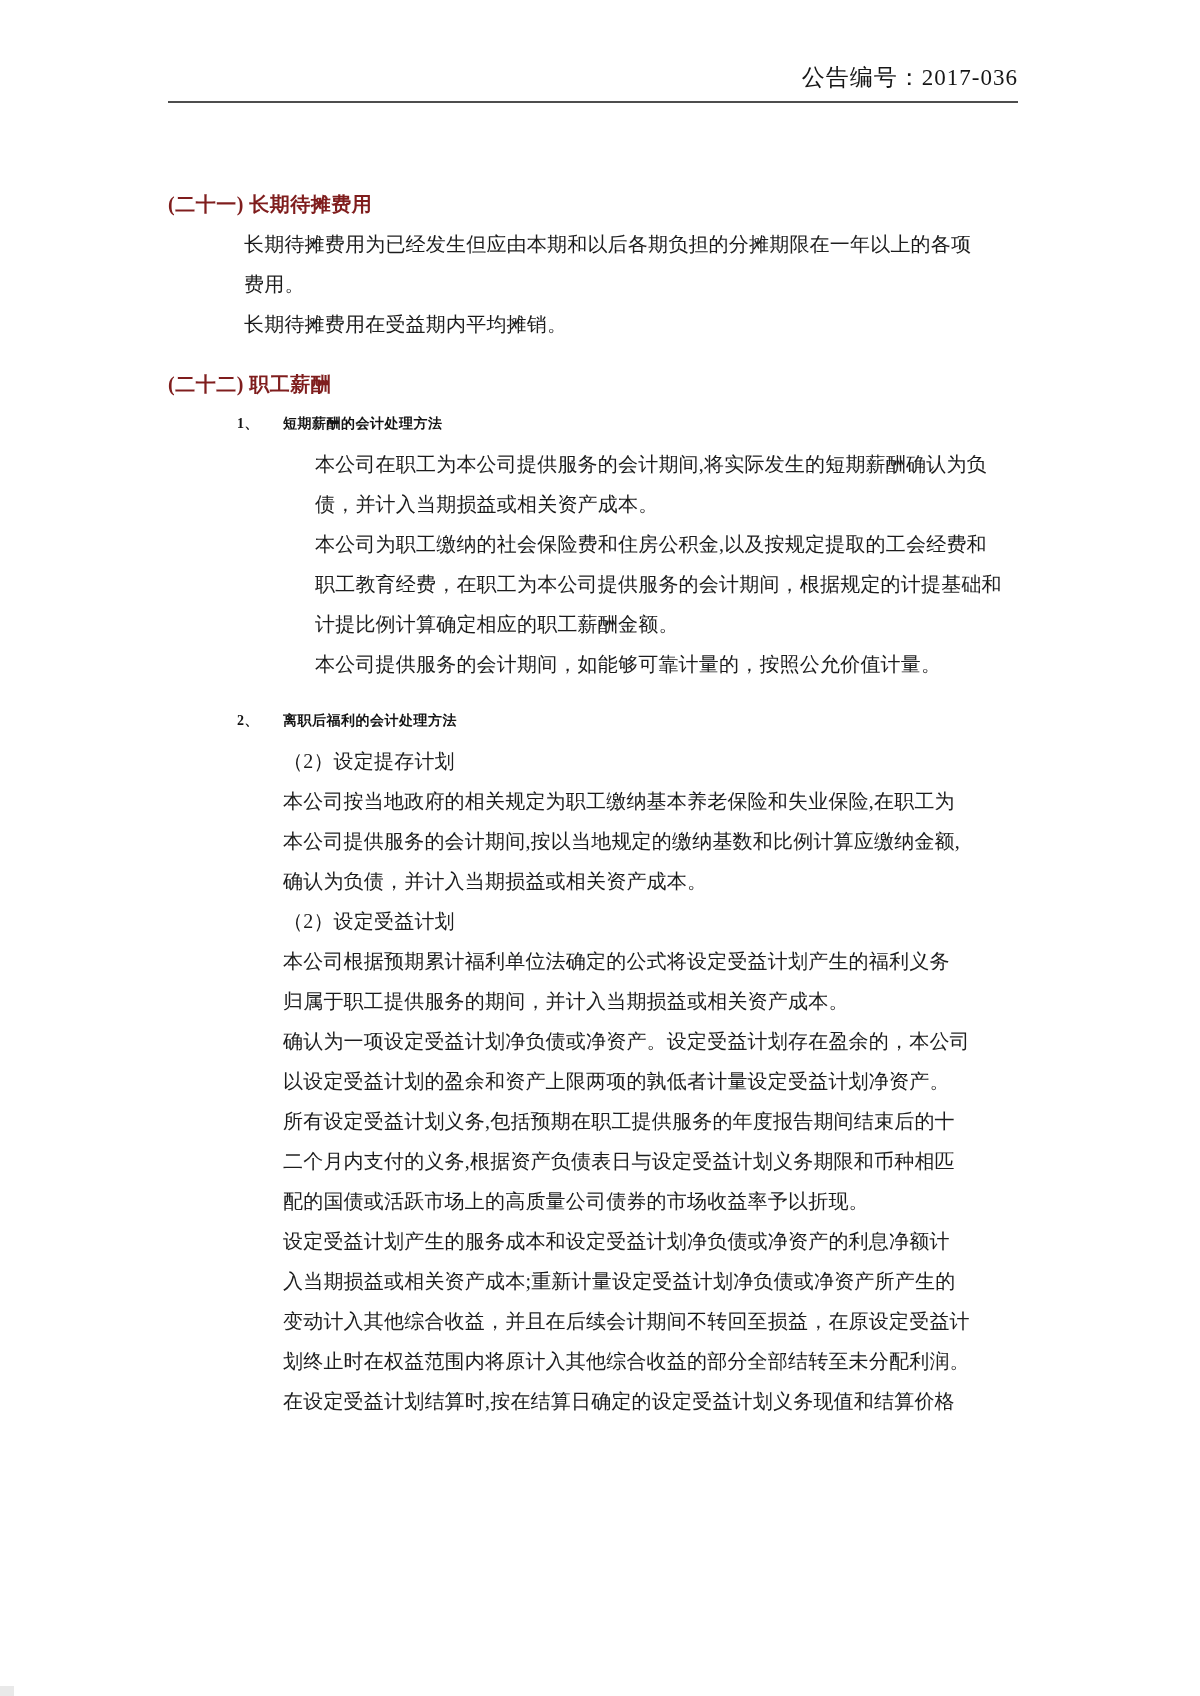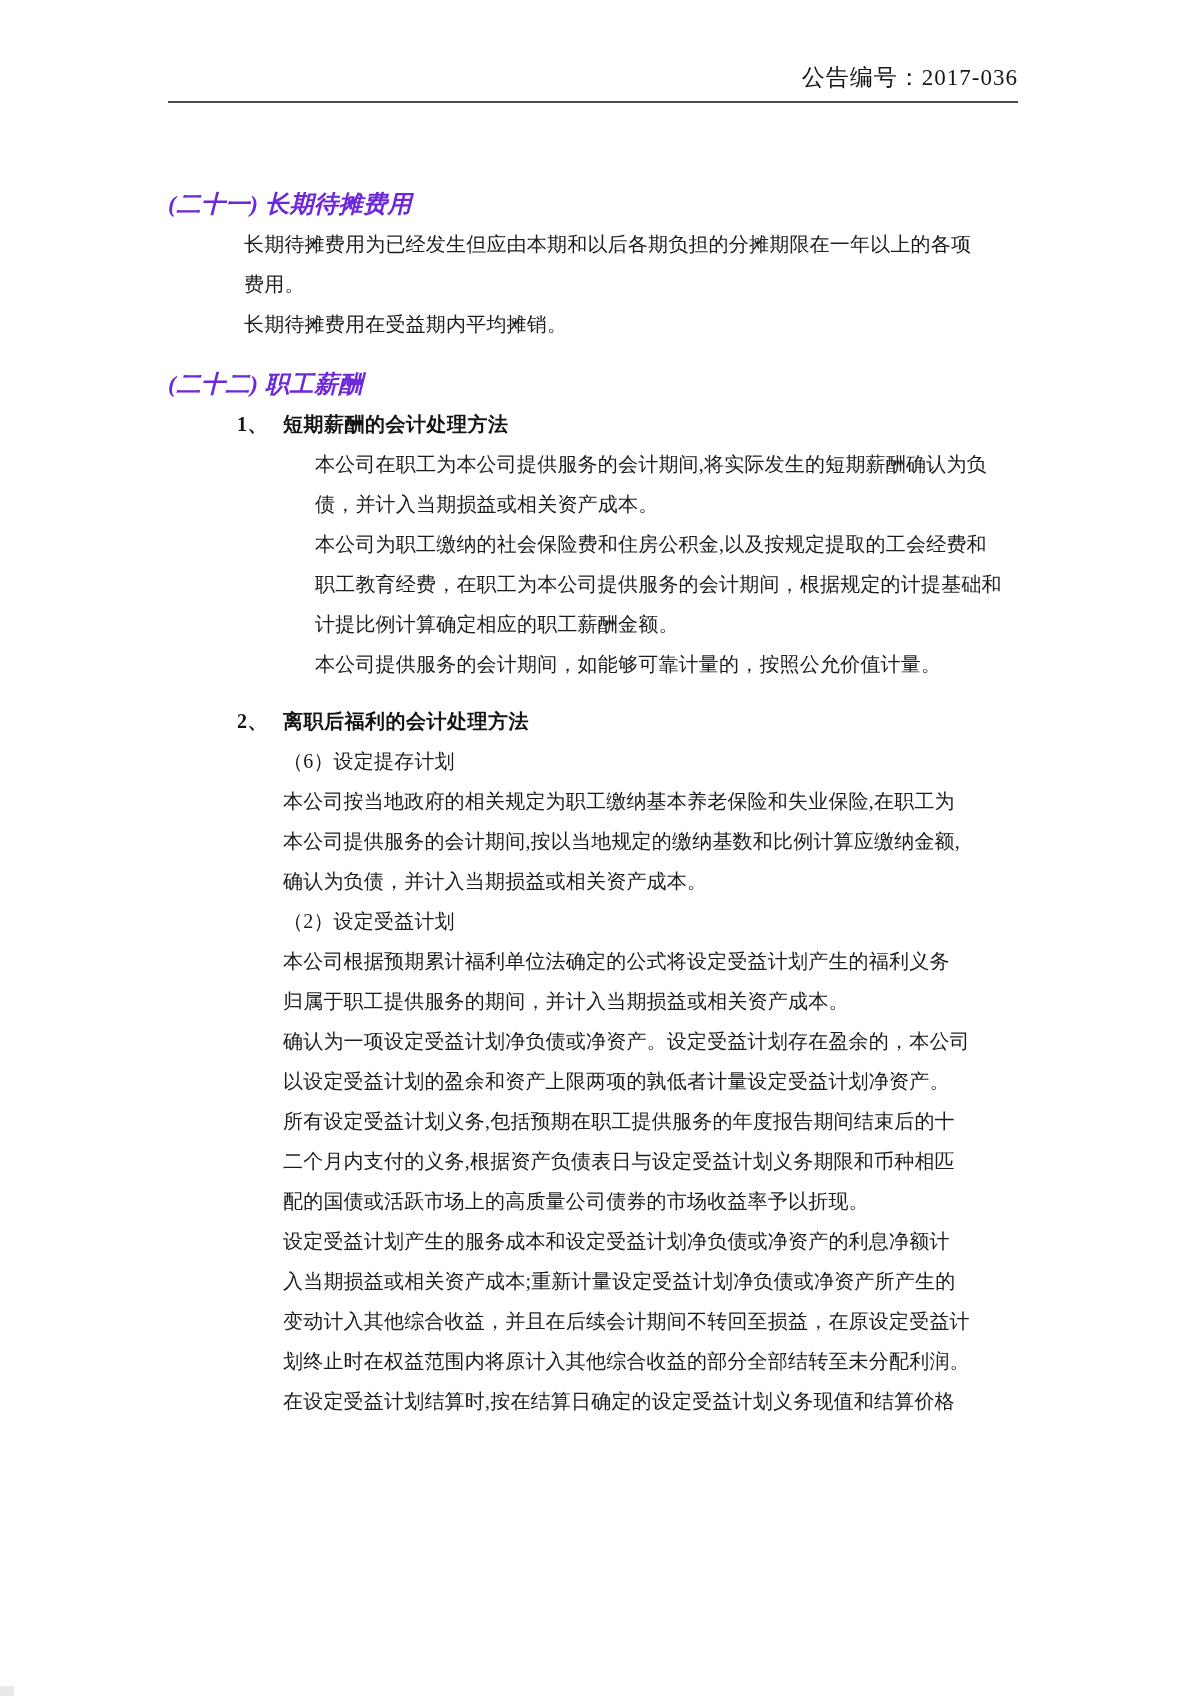--- a/index.html
+++ b/index.html
@@ -36,48 +36,47 @@
     top: 101px;
     width: 850px;
     height: 0;
     border-top: 2px solid #4d4d4d;
   }
 
   
   .sec-heading {
     position: absolute;
     left: 168px;
-    font-size: 24px;
+    font-size: 20px;
     font-weight: bold;
     line-height: 40px;
     letter-spacing: 0.5px;
     white-space: nowrap;
-    color: #6d28d9;
-    font-style: italic;
+    color: #7f1d1d;
   }
   .sec21-heading { top: 184px; }
   .sec22-heading { top: 364px; }
 
   
   .lines { position: absolute; }
   .line {
     font-size: 20px;
     line-height: 40px;
     letter-spacing: 0.2px;
     white-space: nowrap;
     color: #1c1c1c;
   }
 
   .sec21-body { left: 244px; top: 224px; width: 735px; }
 
   
   .item-head {
     position: absolute;
     left: 237px;
-    font-size: 20px;
+    font-size: 14px;
     font-weight: bold;
     line-height: 40px;
     letter-spacing: 0.5px;
     white-space: nowrap;
     color: #141414;
   }
   .item1-head { top: 404px; }
   .item2-head { top: 701px; }
   .item-num {
     display: inline-block;
@@ -123,21 +122,21 @@
       <div class="line">本公司为职工缴纳的社会保险费和住房公积金,以及按规定提取的工会经费和</div>
       <div class="line">职工教育经费，在职工为本公司提供服务的会计期间，根据规定的计提基础和</div>
       <div class="line">计提比例计算确定相应的职工薪酬金额。</div>
       <div class="line">本公司提供服务的会计期间，如能够可靠计量的，按照公允价值计量。</div>
     </div>
 
   <div class="item-head item2-head">
     <span class="item-num">2、</span><span class="item-title">离职后福利的会计处理方法</span>
   </div>
   <div class="lines item2-body">
-      <div class="line">（6）设定提存计划</div>
+      <div class="line">（2）设定提存计划</div>
       <div class="line">本公司按当地政府的相关规定为职工缴纳基本养老保险和失业保险,在职工为</div>
       <div class="line">本公司提供服务的会计期间,按以当地规定的缴纳基数和比例计算应缴纳金额,</div>
       <div class="line">确认为负债，并计入当期损益或相关资产成本。</div>
       <div class="line">（2）设定受益计划</div>
       <div class="line">本公司根据预期累计福利单位法确定的公式将设定受益计划产生的福利义务</div>
       <div class="line">归属于职工提供服务的期间，并计入当期损益或相关资产成本。</div>
       <div class="line">确认为一项设定受益计划净负债或净资产。设定受益计划存在盈余的，本公司</div>
       <div class="line">以设定受益计划的盈余和资产上限两项的孰低者计量设定受益计划净资产。</div>
       <div class="line">所有设定受益计划义务,包括预期在职工提供服务的年度报告期间结束后的十</div>
       <div class="line">二个月内支付的义务,根据资产负债表日与设定受益计划义务期限和币种相匹</div>

